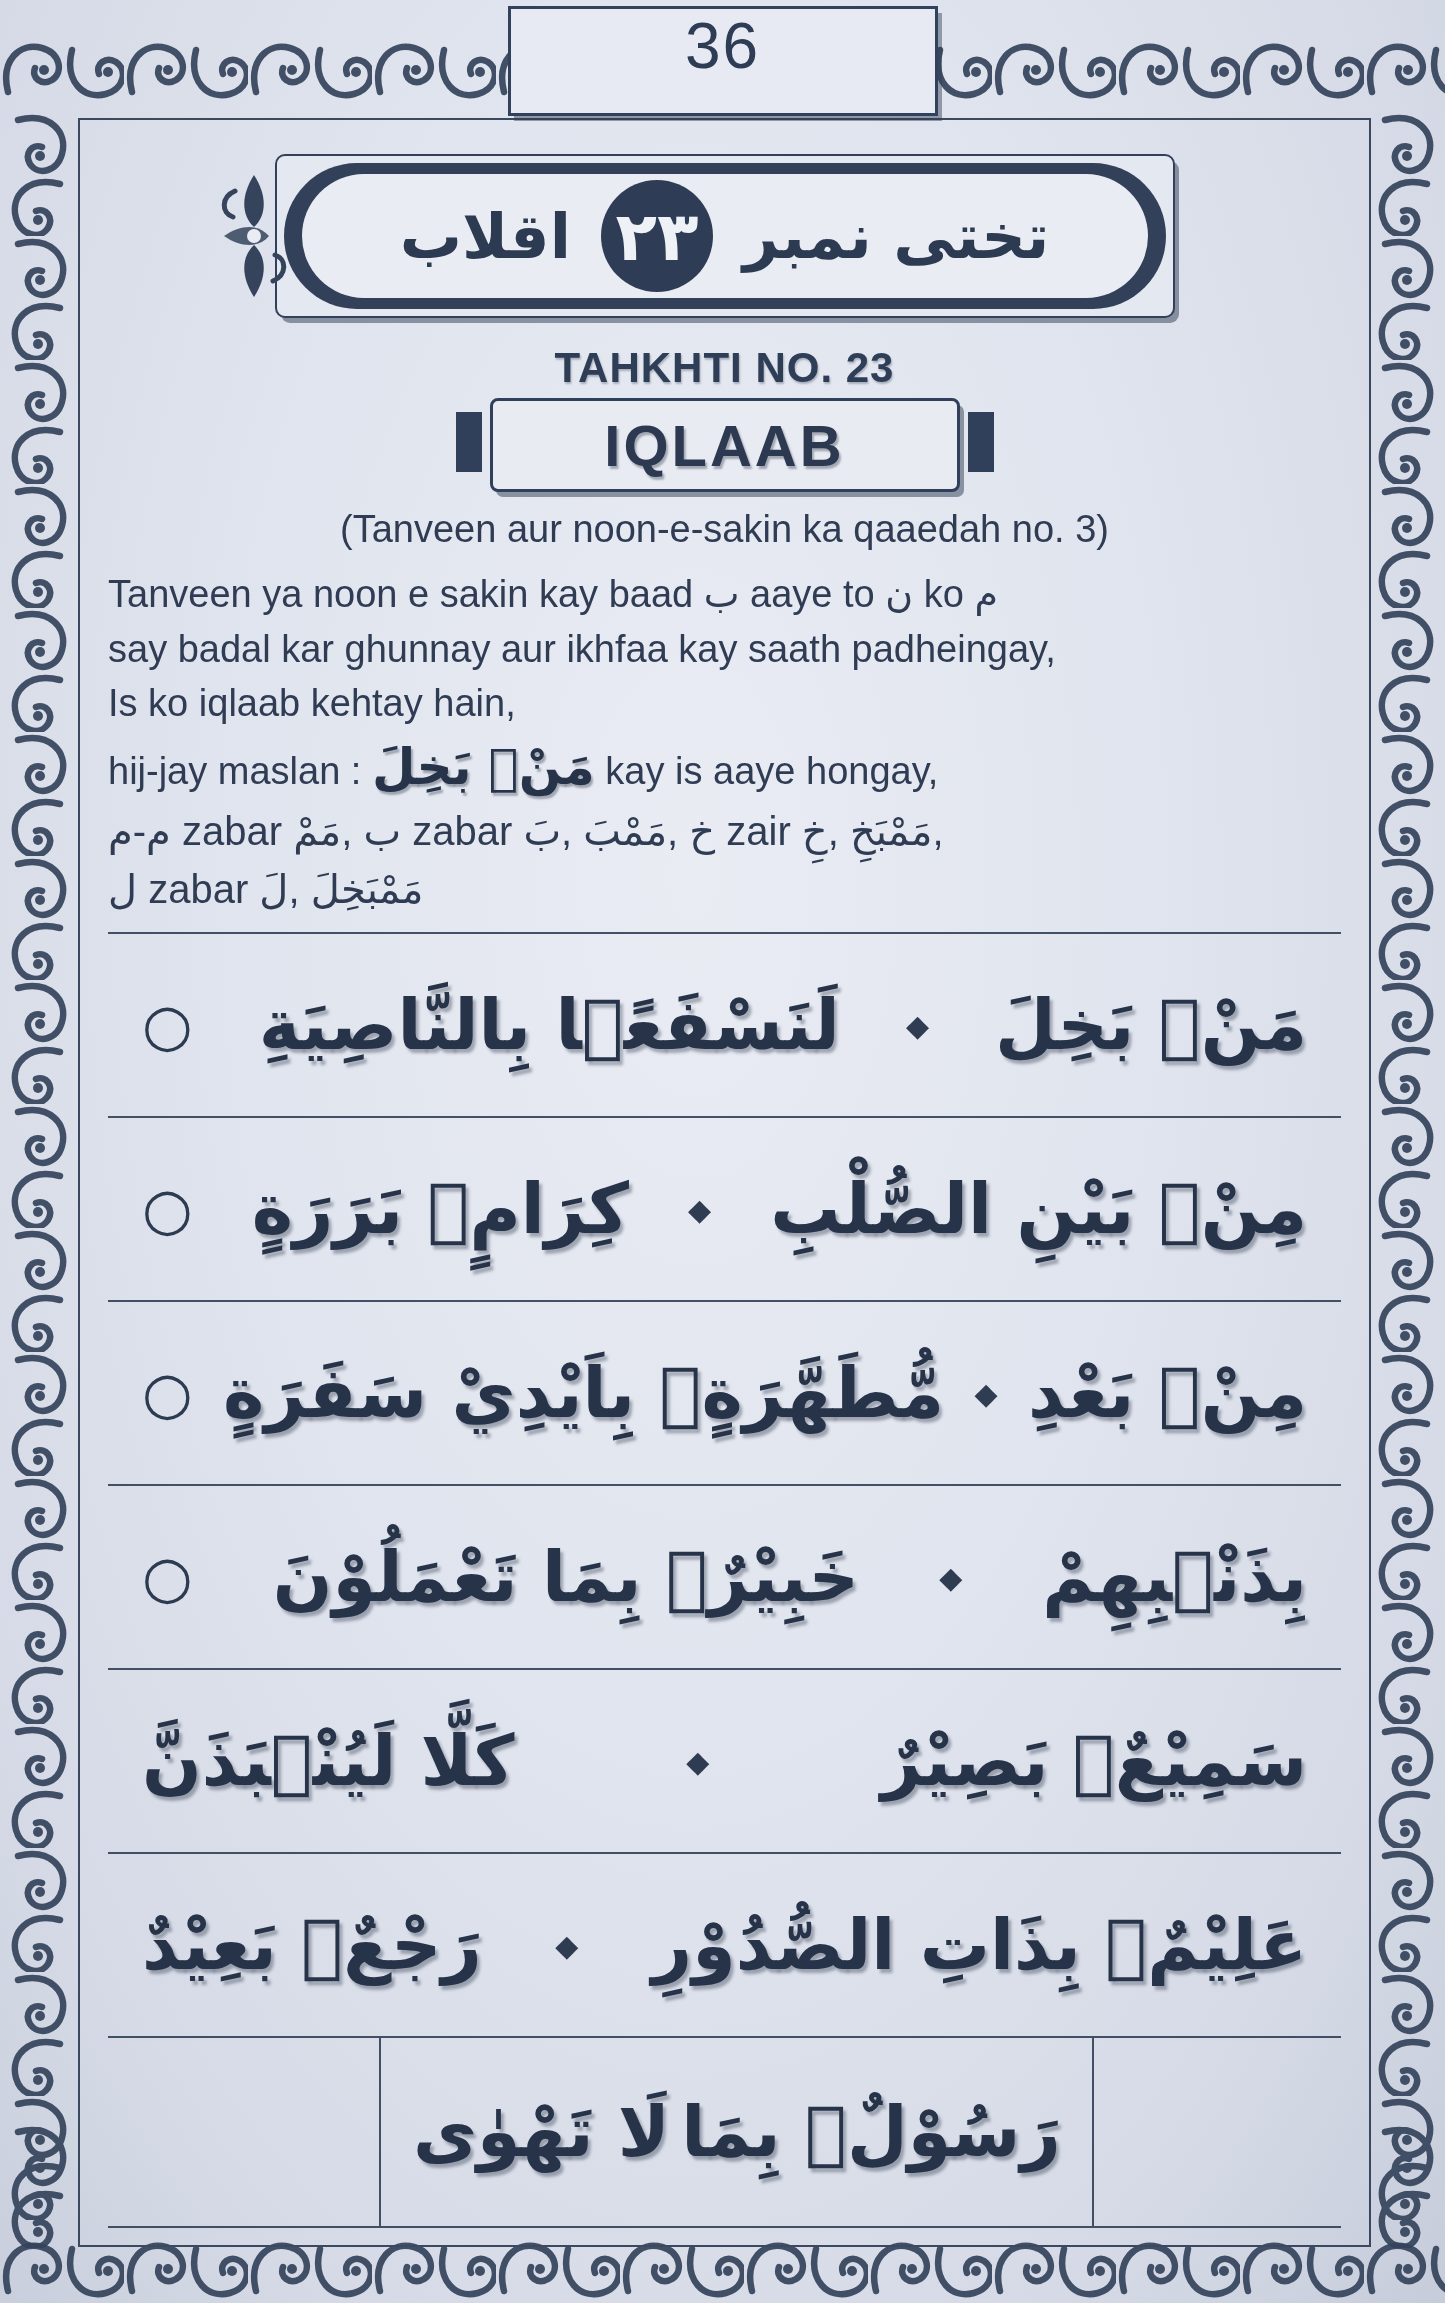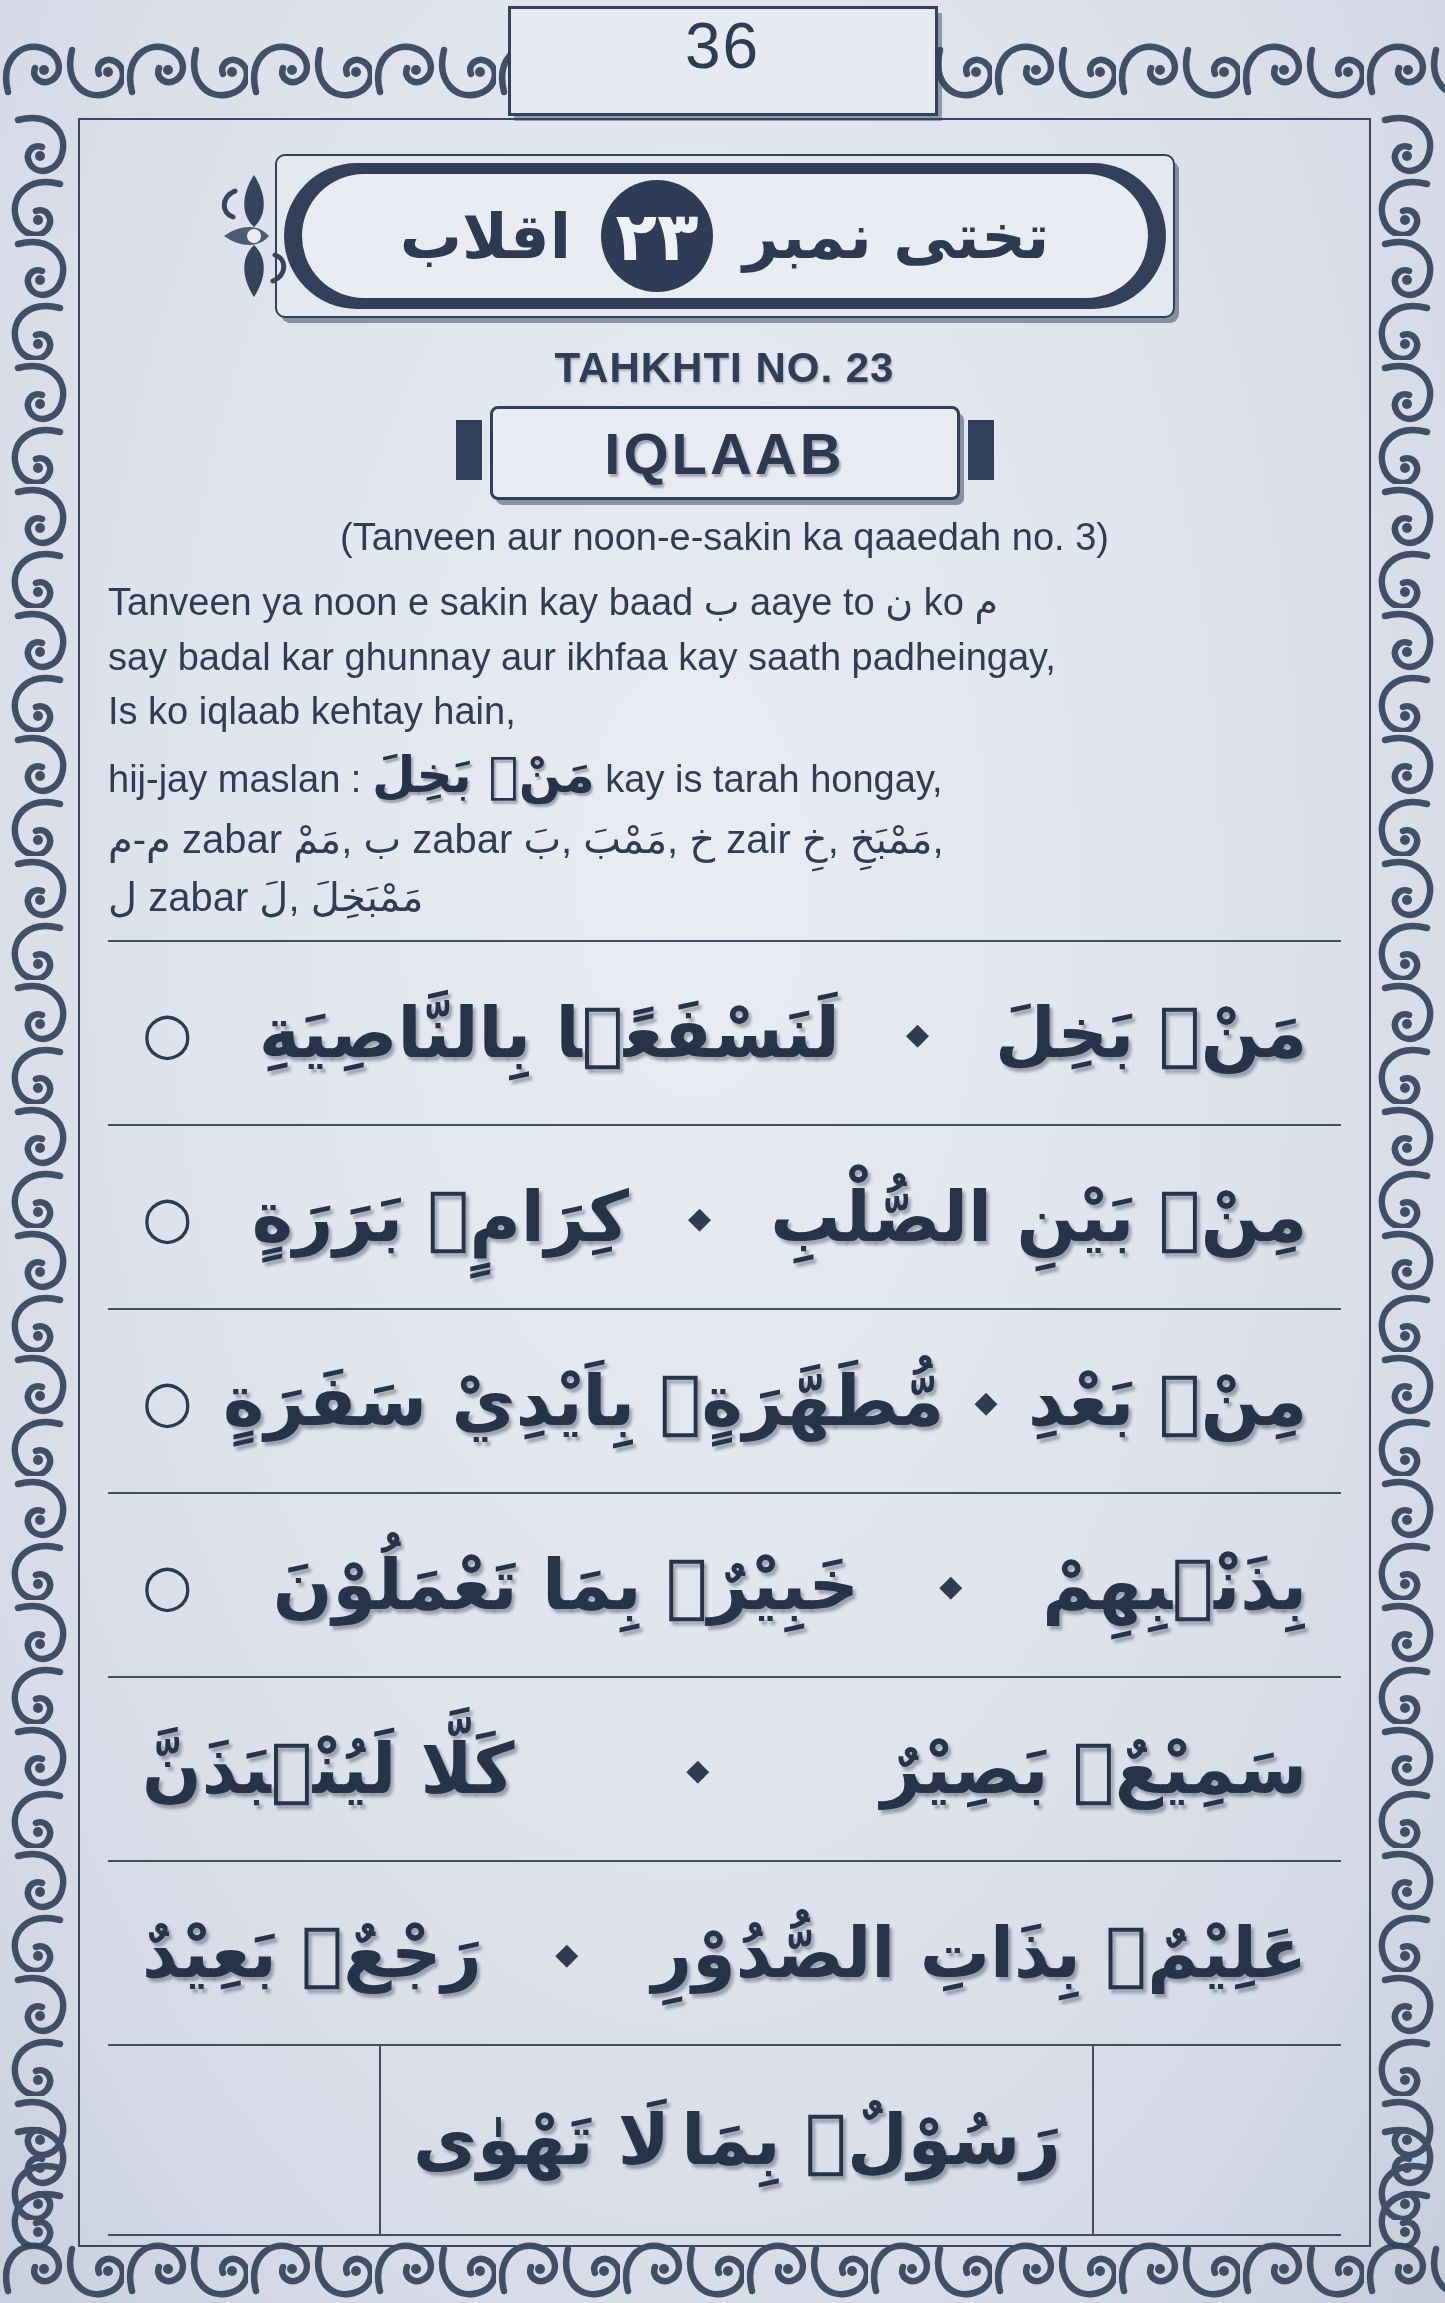--- a/index.html
+++ b/index.html
@@ -61,21 +61,21 @@
     display:flex;align-items:center;justify-content:center;
     font-size:68px;flex:0 0 auto;
   }
   .banner-ornament{position:absolute;left:-64px;top:50%;transform:translateY(-50%);}
   
   .tahkhti{
     margin-top:26px;text-align:center;
     font-size:42px;font-weight:bold;letter-spacing:1px;color:#2f3e57;
     text-shadow:1px 2px 2px rgba(35,45,65,.3);
   }
-  .iqlaab-wrap{position:relative;width:470px;margin:14px auto 0 auto;}
+  .iqlaab-wrap{position:relative;width:470px;margin:6px auto 0 auto;}
   .iqlaab-box{
     border:3px solid #31405a;border-radius:8px;background:#e8ebf2;
     box-shadow:5px 6px 0 -1px rgba(46,59,82,.5);
     height:88px;display:flex;align-items:center;justify-content:center;
     font-size:58px;font-weight:bold;letter-spacing:3px;color:#2c3950;
     text-shadow:2px 3px 2px rgba(35,45,65,.35);
   }
   .endcap{position:absolute;top:14px;width:26px;height:60px;background:#31405a;}
   .endcap.l{left:-34px;} .endcap.r{right:-34px;}
   .subtitle{
@@ -255,21 +255,21 @@
       </div>
       <span class="endcap r"></span>
     </div>
 
     <div class="subtitle">(Tanveen aur noon-e-sakin ka qaaedah no. 3)</div>
 
     <div class="para">
       <div class="line">Tanveen ya noon e sakin kay baad ب aaye to ن ko م</div>
       <div class="line">say badal kar ghunnay aur ikhfaa kay saath padheingay,</div>
       <div class="line">Is ko iqlaab kehtay hain,</div>
-      <div class="line"><span>hij-jay maslan :  </span><span class="ar-inline">مَنْۢ بَخِلَ</span><span>  kay is tarah hongay,</span></div>
+      <div class="line"><span>hij-jay maslan :  </span><span class="ar-inline">مَنْۢ بَخِلَ</span><span>  kay is aaye hongay,</span></div>
       <div class="line hijja">م-م zabar مَمْ‎, ب zabar بَ‎, مَمْبَ‎, خ zair خِ‎, مَمْبَخِ‎,</div>
       <div class="line hijja">ل zabar لَ‎, مَمْبَخِلَ</div>
     </div>
 
     <div class="ayah-table">
 
       <div class="ayah-row">
         <span>مَنْۢ بَخِلَ</span>
         <span class="sep">◆</span>
         <span>لَنَسْفَعًۢا بِالنَّاصِيَةِ</span>

